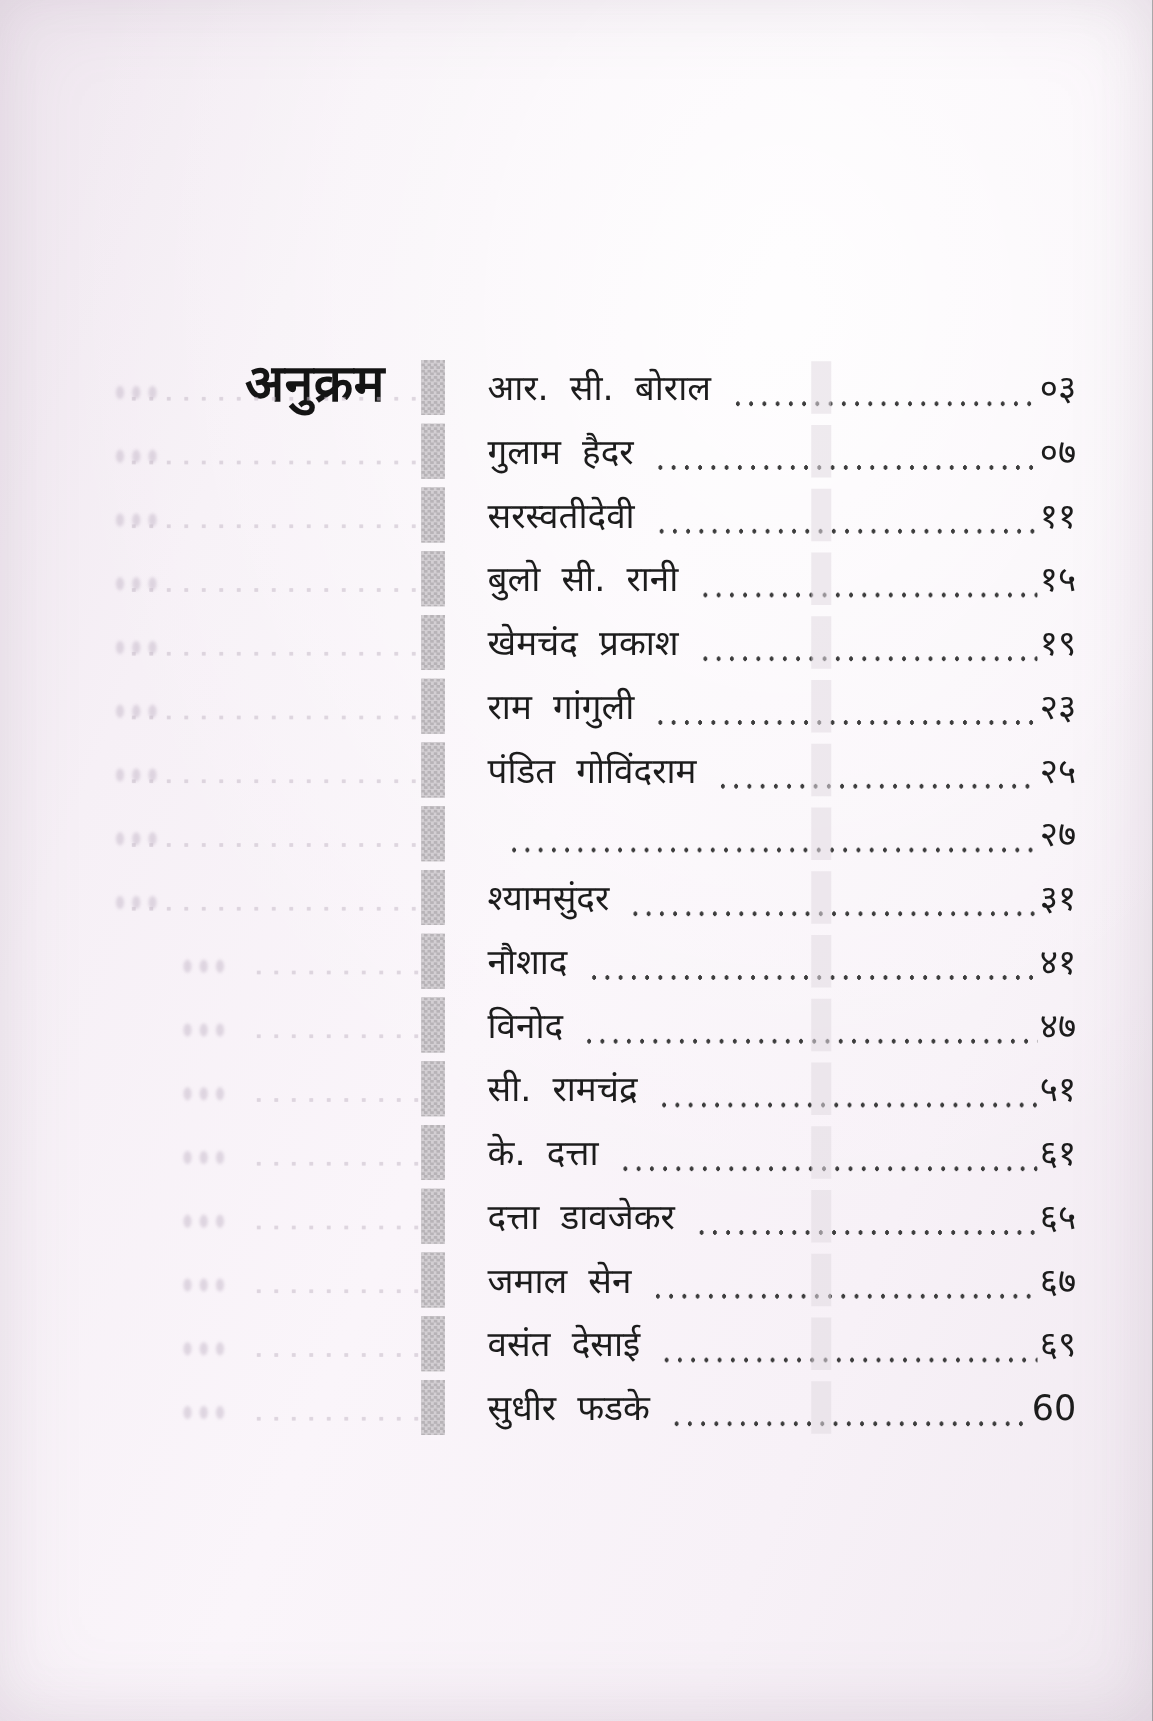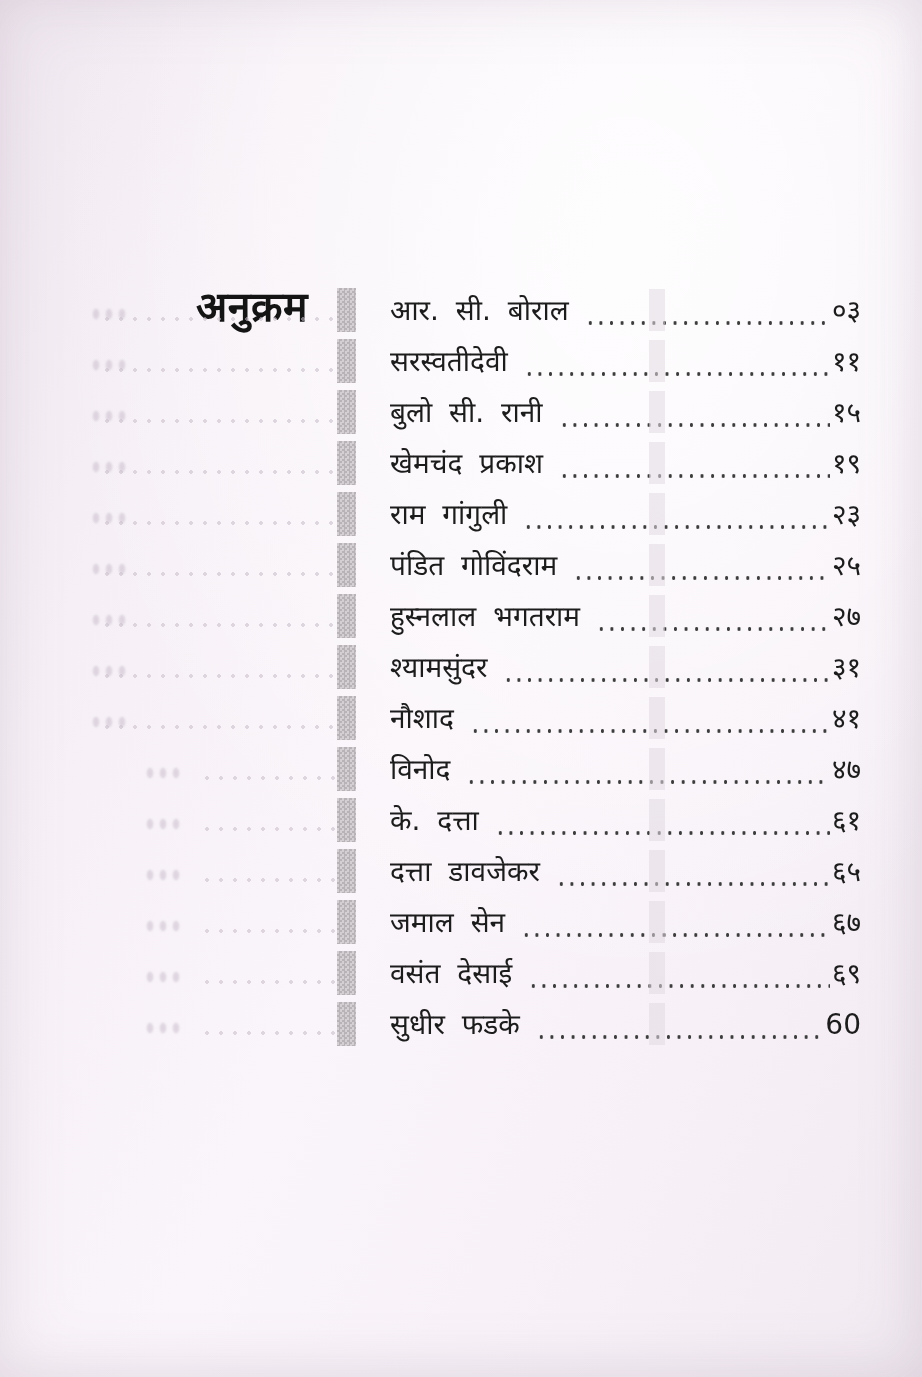--- a/index.html
+++ b/index.html
@@ -76,20 +76,29 @@
     <span class="bleed-num"></span>
     <span class="bleed-line"></span>
     <span class="marker"></span>
     <span class="name">आर. सी. बोराल</span>
     <span class="leader"></span>
     <span class="pagenum">०३</span>
     <span class="bleed-marker"></span>
   </div>
 
 
+  <div class="row">
+    <span class="bleed-num"></span>
+    <span class="bleed-line"></span>
+    <span class="marker"></span>
+    <span class="name">गुलाम हैदर</span>
+    <span class="leader"></span>
+    <span class="pagenum">०७</span>
+    <span class="bleed-marker"></span>
+  </div>
 
   <div class="row">
     <span class="bleed-num"></span>
     <span class="bleed-line"></span>
     <span class="marker"></span>
     <span class="name">सरस्वतीदेवी</span>
     <span class="leader"></span>
     <span class="pagenum">११</span>
     <span class="bleed-marker"></span>
   </div>
@@ -131,21 +140,20 @@
     <span class="name">पंडित गोविंदराम</span>
     <span class="leader"></span>
     <span class="pagenum">२५</span>
     <span class="bleed-marker"></span>
   </div>
 
   <div class="row">
     <span class="bleed-num"></span>
     <span class="bleed-line"></span>
     <span class="marker"></span>
-    <span class="name">हुस्नलाल भगतराम</span>
     <span class="leader"></span>
     <span class="pagenum">२७</span>
     <span class="bleed-marker"></span>
   </div>
 
   <div class="row">
     <span class="bleed-num"></span>
     <span class="bleed-line"></span>
     <span class="marker"></span>
     <span class="name">श्यामसुंदर</span>
@@ -168,20 +176,29 @@
   <div class="row">
     <span class="bleed-num"></span>
     <span class="bleed-line"></span>
     <span class="marker"></span>
     <span class="name">विनोद</span>
     <span class="leader"></span>
     <span class="pagenum">४७</span>
     <span class="bleed-marker"></span>
   </div>
 
+  <div class="row">
+    <span class="bleed-num"></span>
+    <span class="bleed-line"></span>
+    <span class="marker"></span>
+    <span class="name">सी. रामचंद्र</span>
+    <span class="leader"></span>
+    <span class="pagenum">५१</span>
+    <span class="bleed-marker"></span>
+  </div>
 
   <div class="row">
     <span class="bleed-num"></span>
     <span class="bleed-line"></span>
     <span class="marker"></span>
     <span class="name">के. दत्ता</span>
     <span class="leader"></span>
     <span class="pagenum">६१</span>
     <span class="bleed-marker"></span>
   </div>

